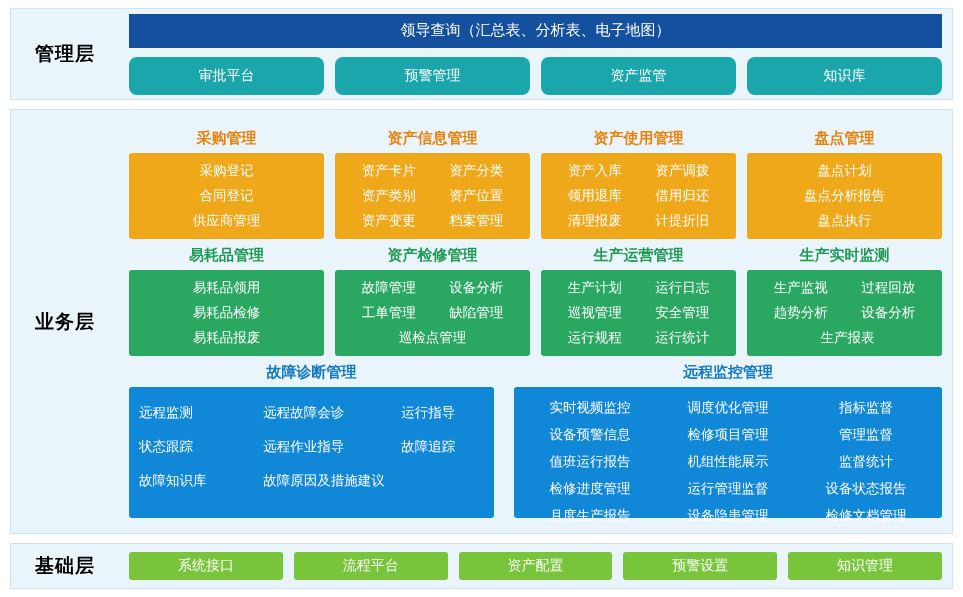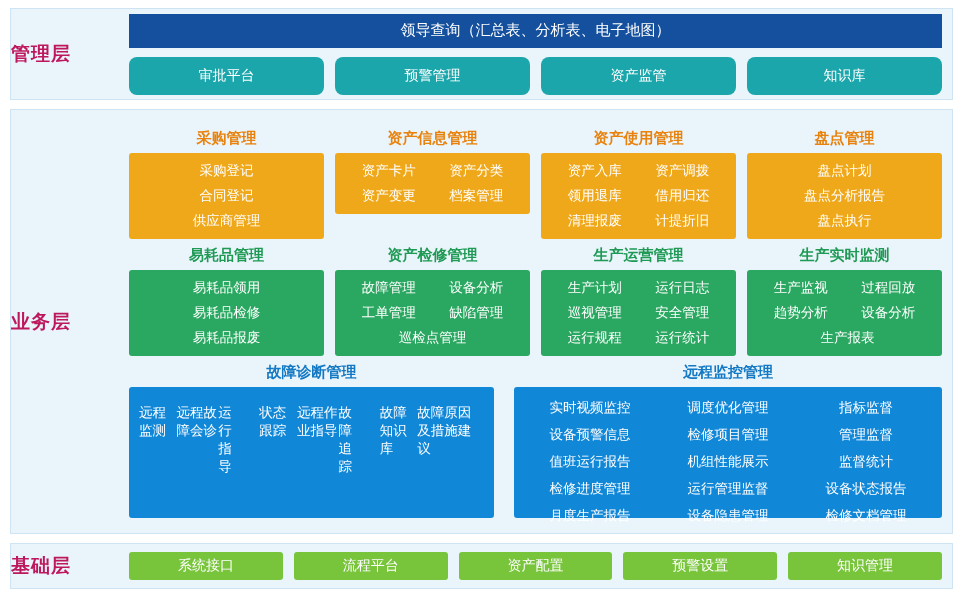--- a/index.html
+++ b/index.html
@@ -29,23 +29,24 @@
   .band {
     display: flex;
     align-items: center;
     background: #eaf4fb;
     border: 1px solid #cfe4f3;
     box-sizing: border-box;
   }
   .band-label {
     width: 108px;
     flex: 0 0 108px;
+    text-align: center;
     font-size: 19px;
     font-weight: bold;
-    color: #be185d;
+    color: #000000;
     letter-spacing: 1px;
   }
   .band-body {
     flex: 1 1 auto;
     padding: 9px 10px;
     box-sizing: border-box;
   }
 
   
   .band-mgmt { height: 92px; }
@@ -126,21 +127,21 @@
   
   .col1 .line { justify-content: center; }
   .col2 .line span { flex: 1 1 0; text-align: center; }
 
   
   .bottom-row { display: flex; gap: 11px; }
   .g-fault { flex: 0 0 365px; }
   .g-remote { flex: 1 1 auto; padding-left: 9px; }
 
   .box-fault { height: 131px; }
-  .fault-lines { display: flex; flex-direction: row; gap: 16px; padding-top: 8px;}
+  .fault-lines { display: flex; flex-direction: column; gap: 16px; padding-top: 8px;}
   .fault-line { display: flex; font-size: 13.5px; }
   .fault-line span:nth-child(1) { flex: 0 0 36%; text-align: left; }
   .fault-line span:nth-child(2) { flex: 0 0 40%; text-align: left; }
   .fault-line span:nth-child(3) { flex: 1 1 auto; text-align: left; }
   .fault-line.wide span:nth-child(2) { flex: 1 1 auto; }
 
   .box-remote { height: 131px; }
   .remote-grid {
     display: grid;
     grid-template-columns: 1fr 1fr 1fr;
@@ -208,20 +209,24 @@
 
         <div class="group">
           <div class="group-title t-orange">资产信息管理</div>
           <div class="box box-orange col2">
             <div class="box-lines">
               <div class="line two">
                 <span>资产卡片</span>
                 <span>资产分类</span>
               </div>
               <div class="line two">
+                <span>资产类别</span>
+                <span>资产位置</span>
+              </div>
+              <div class="line two">
                 <span>资产变更</span>
                 <span>档案管理</span>
               </div>
             </div>
           </div>
         </div>
 
         <div class="group">
           <div class="group-title t-orange">资产使用管理</div>
           <div class="box box-orange col2">

